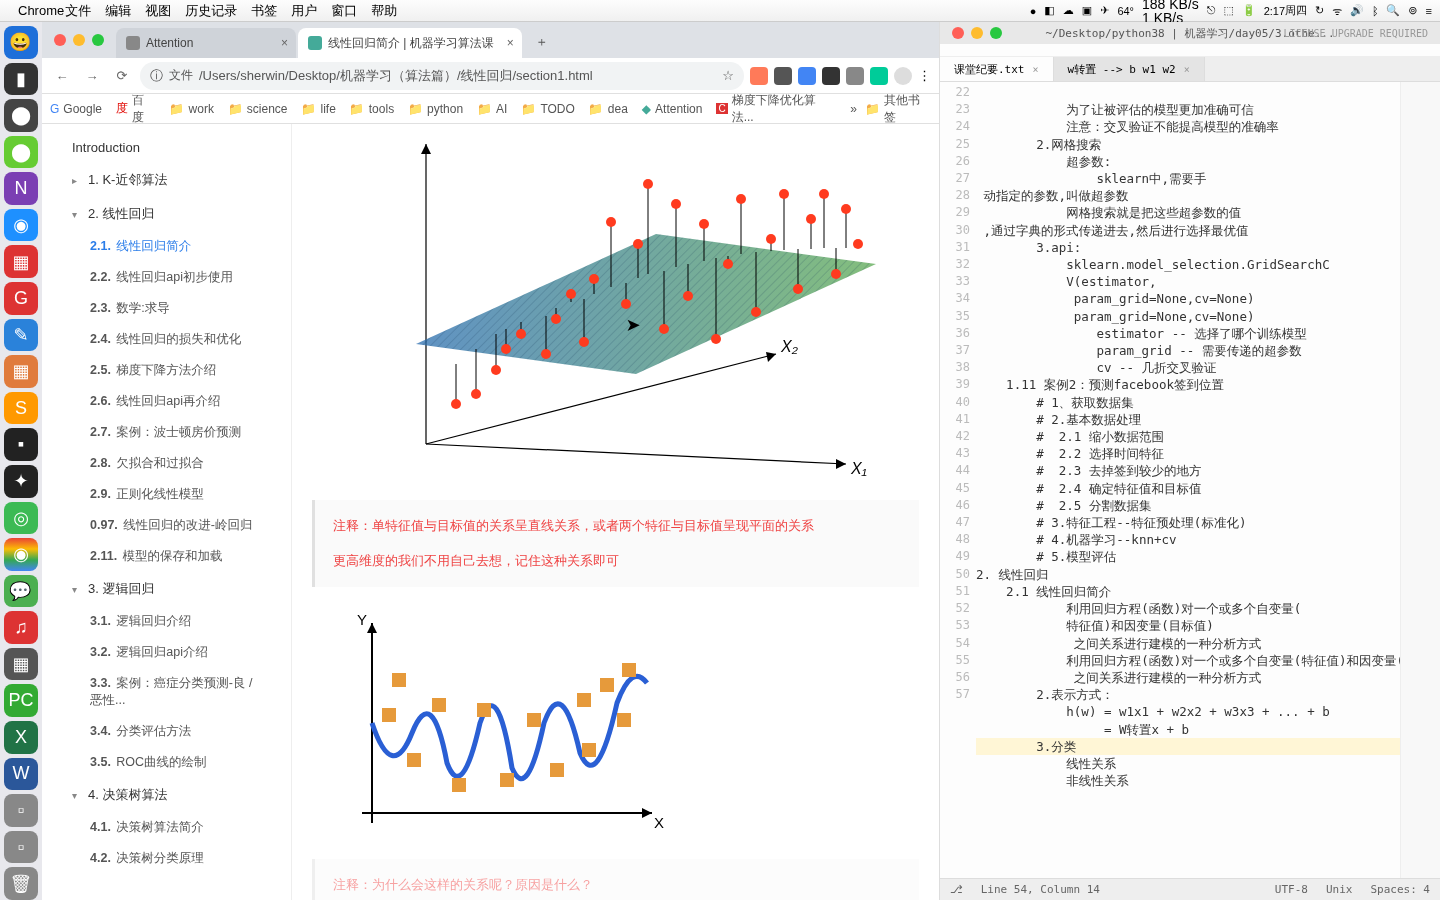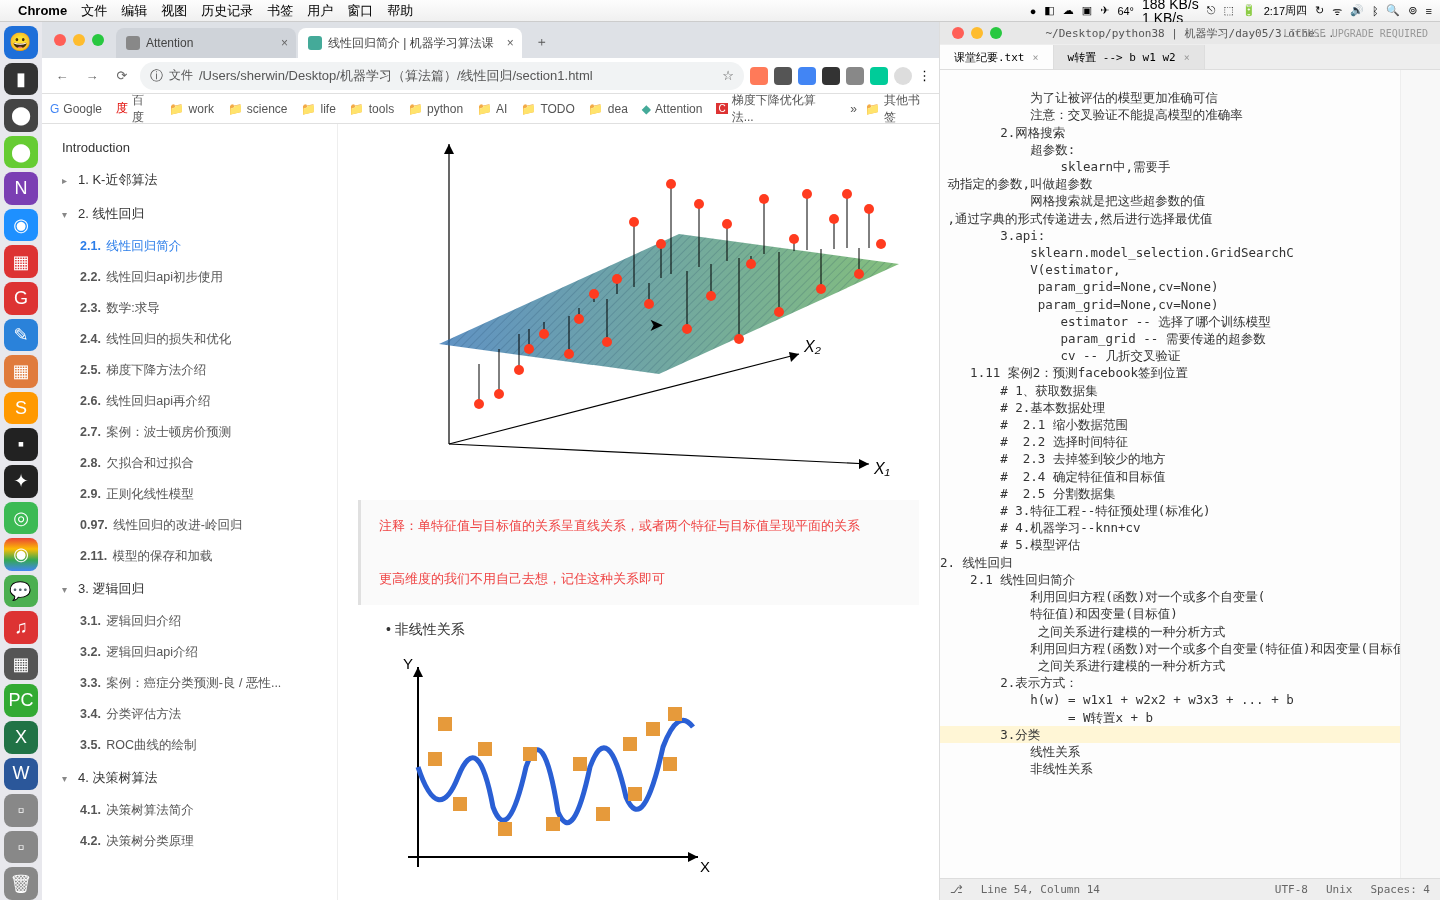--- a/index.html
+++ b/index.html
@@ -1,21 +1,21 @@
 <!DOCTYPE html>
 <html><head>
 <meta charset="utf-8">
 <style>
 * { box-sizing: border-box; margin: 0; padding: 0; }
 body { font-family: -apple-system, "Helvetica Neue", Arial, sans-serif; font-size: 13px; background: #fff; width: 1440px; height: 900px; overflow: hidden; position: relative; }
 
 
 .menubar { height: 22px; background: linear-gradient(#fdfdfd,#f0f0f0); border-bottom:1px solid #ccc; display:flex; align-items:center; padding:0 8px; font-size:13px; }
 .menubar .apple { font-size:14px; margin-right:10px; }
-.menubar .app-name { font-weight:bold; margin-right:14px; }
+.menubar .app-name { font-weight:normal; margin-right:1px; }
 .menubar .menu-item { margin-right:14px; }
 .menubar .right { margin-left:auto; display:flex; align-items:center; gap:8px; font-size:11px; }
 .menubar .right span { display:inline-flex; align-items:center; }
 
 
 .dock { position:absolute; left:0; top:22px; bottom:0; width:42px; background:rgba(230,230,235,0.9); display:flex; flex-direction:column; align-items:center; padding-top:4px; gap:4px; }
 .dock .dock-item { width:34px; height:34px; border-radius:8px; display:flex; align-items:center; justify-content:center; font-size:18px; color:#fff; }
 
 
 .chrome { position:absolute; left:42px; top:22px; width:898px; bottom:0; background:#fff; display:flex; flex-direction:column; border-right:1px solid #ddd; }
@@ -35,40 +35,40 @@
 .omnibox .right-icons { margin-left:auto; display:flex; gap:8px; }
 .ext-icons { display:flex; gap:6px; align-items:center; }
 .ext-icons .ext { width:18px; height:18px; border-radius:4px; }
 
 .bookmarksbar { height:30px; display:flex; align-items:center; padding:0 8px; gap:14px; font-size:12px; color:#555; border-bottom:1px solid #e0e0e0; }
 .bookmarksbar .bm { display:flex; align-items:center; gap:4px; }
 .bookmarksbar .folder-icon { color:#777; }
 .bookmarksbar .overflow { margin-left:auto; display:flex; align-items:center; gap:8px; }
 
 .page { flex:1; display:flex; overflow:hidden; }
-.sidebar { width:296px; border-right:1px solid #eee; overflow-y:auto; padding:8px 2px; font-size:13px; }
+.sidebar { width:250px; border-right:1px solid #eee; overflow-y:auto; padding:8px 12px; font-size:13px; }
 .sidebar .section { padding:8px 18px; color:#333; cursor:pointer; display:flex; align-items:center; }
 .sidebar .section .chev { width:12px; color:#888; font-size:10px; margin-right:4px; }
 .sidebar .sub { padding:7px 18px 7px 36px; color:#555; font-size:12.5px; cursor:pointer; }
 .sidebar .sub.active { color:#2b7de9; }
 .sidebar .sub .num { font-weight:bold; margin-right:2px; }
 
 .content { flex:1; overflow-y:auto; padding:0 20px 20px 20px; position:relative; }
 .figure1 { width:540px; height:360px; margin:0 auto; position:relative; }
 .figure1 svg { width:100%; height:100%; }
 .note { background:#fafafa; border-left:3px solid #e0e0e0; padding:14px 18px; margin:16px 0; color:#ef4444; font-size:13px; line-height:1.9; }
 .bullet { margin:14px 0 8px 28px; font-size:14px; color:#333; }
 .figure2 { width:340px; height:240px; margin-left:20px; }
 
 
 .editor { position:absolute; left:940px; top:22px; right:0; bottom:0; background:#fdfdfd; display:flex; flex-direction:column; font-family: Menlo, Consolas, monospace; font-size:13px; }
 .editor-title { height:22px; background:#e8e8e8; display:flex; align-items:center; justify-content:center; font-size:11px; color:#555; position:relative; }
 .editor-title .traffic { position:absolute; left:8px; }
 .license-warn { position:absolute; right:12px; font-size:10px; color:#999; }
-.editor-tabs { height:26px; background:#eee; display:flex; align-items:flex-end; border-bottom:1px solid #ddd; }
+.editor-tabs { height:26px; background:#eee; display:flex; align-items:flex-end; border-bottom:1px solid #ddd;margin-top:12px; }
 .editor-tab { height:24px; padding:0 14px; display:flex; align-items:center; font-size:11px; border-right:1px solid #ddd; background:#e4e4e4; position:relative; }
 .editor-tab.active { background:#fdfdfd; }
 .editor-tab .close { margin-left:8px; font-size:10px; color:#999; }
 .code-area { flex:1; display:flex; overflow:hidden; position:relative; }
 .gutter { width:36px; text-align:right; padding:2px 6px 2px 0; color:#bbb; font-size:12px; line-height:17.2px; user-select:none; }
 .code { flex:1; padding:2px 0; color:#333; font-size:12.5px; line-height:17.2px; white-space:pre; overflow:hidden; }
 .code .hl { background:#fff6d6; display:inline-block; min-width:100%; }
 .minimap { width:40px; background:#f8f8f8; border-left:1px solid #eee; }
 .statusbar { height:22px; background:#eee; border-top:1px solid #ddd; display:flex; align-items:center; padding:0 10px; font-size:11px; color:#666; gap:18px; }
 .statusbar .sb-right { margin-left:auto; display:flex; gap:18px; }
@@ -377,24 +377,23 @@
               <circle cx="500" cy="85" r="5" fill="#ff3b1f"></circle>
               <line x1="512" y1="120" x2="512" y2="124" stroke="#000" stroke-width="1"></line>
               <circle cx="512" cy="120" r="5" fill="#ff3b1f"></circle>
             </g>
         </svg>
         <span class="cursor-arrow" style="left:280px; top:190px">➤</span>
       </div>
 
       <div class="note">
         <div>注释：单特征值与目标值的关系呈直线关系，或者两个特征与目标值呈现平面的关系</div>
-        <div style="margin-top:28px">更高维度的我们不用自己去想，记住这种关系即可</div>
-      </div>
-
-      <div class="bullet">• <span>非线性关系</span></div>
+        <div style="margin-top:10px">更高维度的我们不用自己去想，记住这种关系即可</div>
+      </div>
+
 
       <div class="figure2">
         <svg viewBox="0 0 340 240">
           <line x1="30" y1="210" x2="320" y2="210" stroke="#000" stroke-width="2"></line>
           <line x1="40" y1="220" x2="40" y2="20" stroke="#000" stroke-width="2"></line>
           <polygon points="320,210 310,205 310,215" fill="#000"></polygon>
           <polygon points="40,20 35,30 45,30" fill="#000"></polygon>
           <text x="322" y="225" font-size="15">X</text>
           <text x="25" y="22" font-size="15">Y</text>
           <path d="M40,120 Q60,180 80,130 Q100,80 115,160 Q130,200 148,120 Q165,70 180,165 Q195,200 212,120 Q230,70 248,150 Q265,190 285,100 Q300,60 315,80" stroke="#2a5fd4" stroke-width="5" fill="none"></path>
@@ -438,20 +437,63 @@
     <div class="editor-tab active">
       <span>课堂纪要.txt</span>
         <span class="close">×</span>
     </div>
     <div class="editor-tab">
       <span>w转置 --&gt; b w1 w2</span>
         <span class="close">×</span>
     </div>
   </div>
   <div class="code-area">
+    <div class="gutter" id="gutter">22
+23
+24
+25
+26
+27
+
+28
+
+29
+30
+
+
+31
+32
+33
+34
+35
+36
+37
+38
+39
+40
+41
+42
+43
+44
+45
+46
+47
+48
+
+
+49
+50
+51
+52
+53
+54
+55
+56
+57
+</div>
     <div class="code" id="code"><span class=""></span>
 <span class="">            为了让被评估的模型更加准确可信</span>
 <span class="">            注意：交叉验证不能提高模型的准确率</span>
 <span class="">        2.网格搜索</span>
 <span class="">            超参数:</span>
 <span class="">                sklearn中,需要手</span>
 <span class=""> 动指定的参数,叫做超参数</span>
 <span class="">            网格搜索就是把这些超参数的值</span>
 <span class=""> ,通过字典的形式传递进去,然后进行选择最优值</span>
 <span class="">        3.api:</span>

